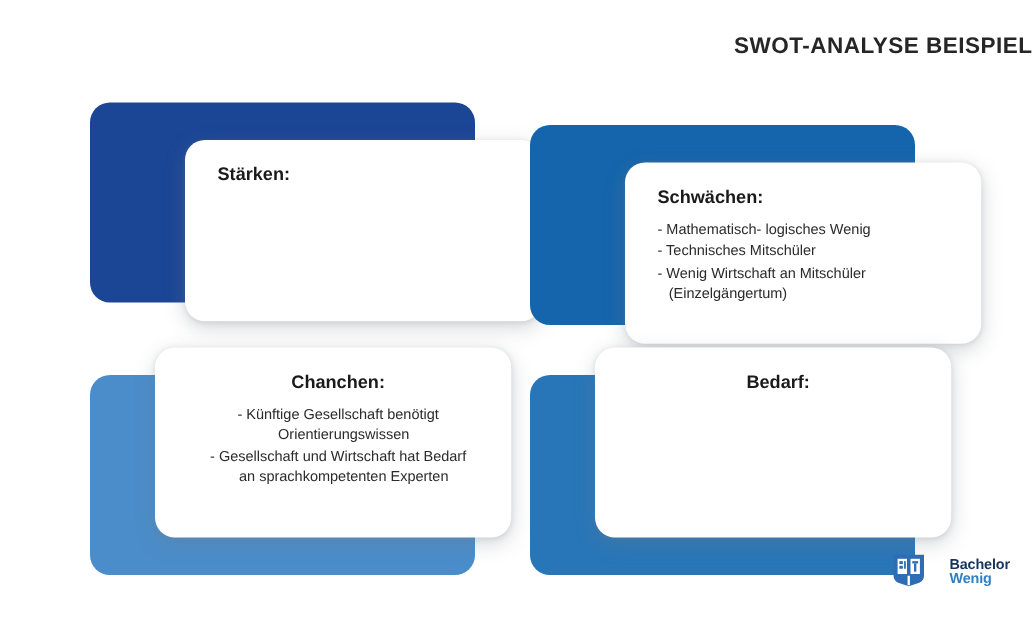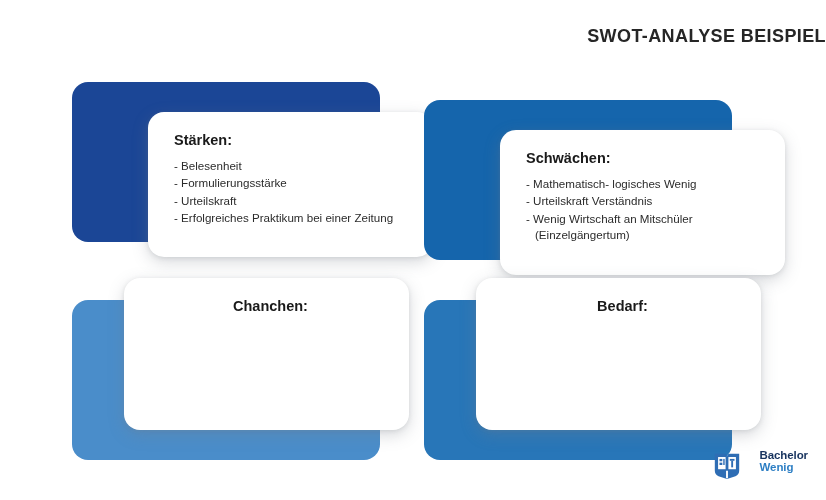--- a/index.html
+++ b/index.html
@@ -99,23 +99,23 @@
     margin: 0 0 1px 0;
     padding-left: 9px;
     text-indent: -9px;
     white-space: pre-line;
   }
 
   
   .logo {
     position: absolute;
     right: 18px;
-    bottom: 20px;
+    bottom: 30px;
     display: flex;
-    align-items: flex-start;
+    align-items: flex-end;
     gap: 18px;
   }
   .logo-mark {
     width: 30px;
     height: 30px;
     flex: 0 0 auto;
     display: block;
   }
   .logo-text {
     display: flex;
@@ -139,46 +139,46 @@
 <body>
 
 <div class="page-title">SWOT-ANALYSE BEISPIEL</div>
 
 <div class="swot-grid">
 
   <div class="quadrant q-tl">
     <div class="panel" style="background: rgb(27, 70, 150);"></div>
     <div class="card">
       <div class="card-heading">Stärken:</div>
-      <ul class="card-list">
-        <li>- Belesenheit</li>
-        <li>- Formulierungsstärke</li>
-        <li>- Urteilskraft</li>
-        <li>- Erfolgreiches Praktikum bei einer Zeitung</li>
-      </ul>
     </div>
   </div>
 
   <div class="quadrant q-tr">
     <div class="panel" style="background: rgb(21, 101, 172);"></div>
     <div class="card">
       <div class="card-heading">Schwächen:</div>
       <ul class="card-list">
         <li>- Mathematisch- logisches Wenig</li>
-        <li>- Urteilskraft Verständnis</li>
+        <li>- Technisches Mitschüler</li>
         <li>- Wenig Wirtschaft an Mitschüler
    (Einzelgängertum)</li>
       </ul>
     </div>
   </div>
 
   <div class="quadrant q-bl">
     <div class="panel" style="background: rgb(74, 141, 202);"></div>
     <div class="card">
       <div class="card-heading">Chanchen:</div>
+      <ul class="card-list">
+        <li>- Künftige Gesellschaft benötigt
+   Orientierungswissen</li>
+        <li>- Gesellschaft und Wirtschaft hat Bedarf
+   an sprachkompetenten Experten</li>
+      </ul>
     </div>
   </div>
 
   <div class="quadrant q-br">
     <div class="panel" style="background: rgb(40, 118, 184);"></div>
     <div class="card">
       <div class="card-heading">Bedarf:</div>
     </div>
   </div>
 

